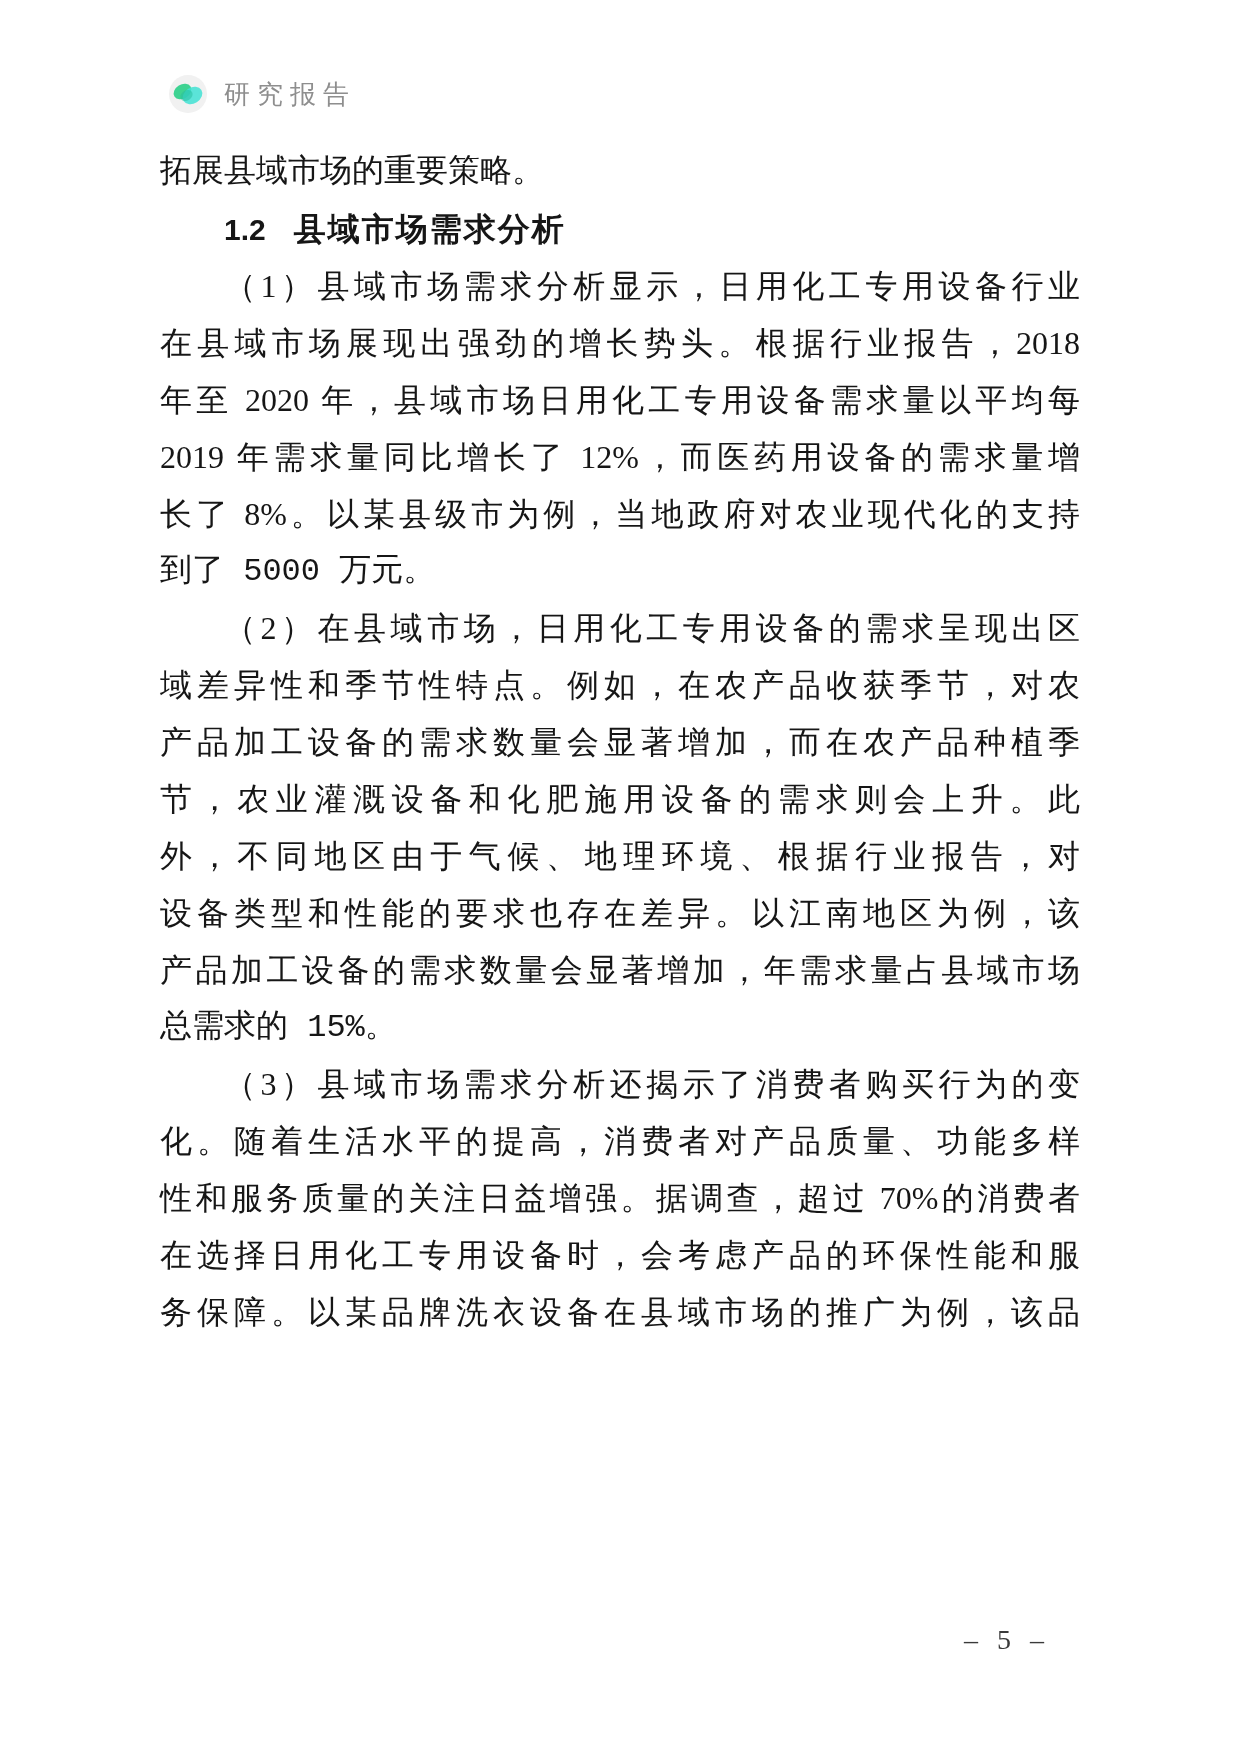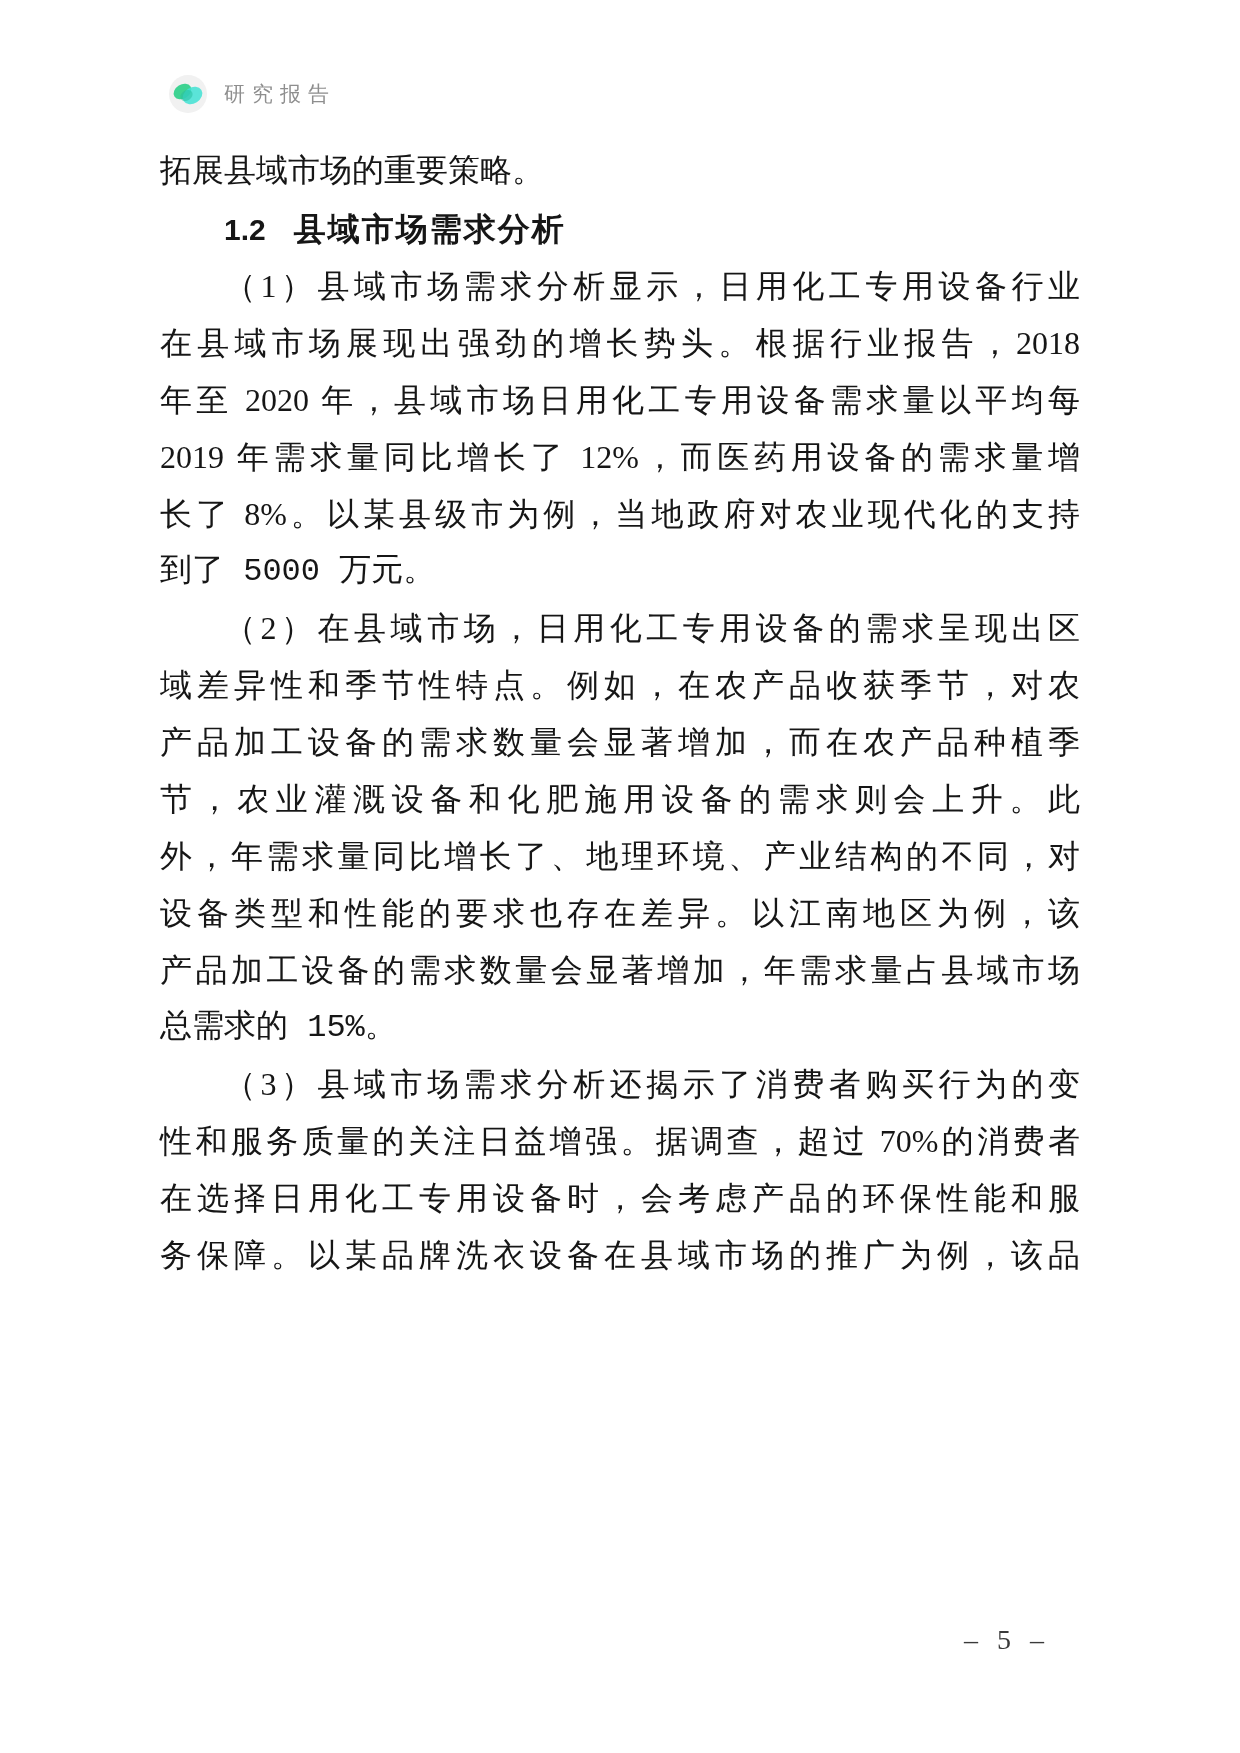--- a/index.html
+++ b/index.html
@@ -14,21 +14,21 @@
   .brand {
     position: absolute;
     left: 168px;
     top: 74px;
     display: flex;
     align-items: center;
     gap: 16px;
   }
   .brand-logo { width: 40px; height: 40px; display:block; }
   .brand-text {
-    font-size: 21px;
+    font-size: 26px;
     color: #8e8e8e;
     letter-spacing: 7px;
     font-family: Liberation Serif, serif;
   }
   .content {
     position: absolute;
     left: 160px;
     top: 144px;
     width: 920px;
     color: #161616;
@@ -95,28 +95,29 @@
       <div class="line">2019 年需求量同比增长了 12%，而医药用设备的需求量增</div>
       <div class="line">长了 8%。以某县级市为例，当地政府对农业现代化的支持</div>
       <div class="line end">到了 5000 万元。</div>
     </div>
 
     <div class="para">
       <div class="line indent">（2）在县域市场，日用化工专用设备的需求呈现出区</div>
       <div class="line">域差异性和季节性特点。例如，在农产品收获季节，对农</div>
       <div class="line">产品加工设备的需求数量会显著增加，而在农产品种植季</div>
       <div class="line">节，农业灌溉设备和化肥施用设备的需求则会上升。此</div>
-      <div class="line">外，年需求量同比增长了、地理环境、产业结构的不同，对</div>
+      <div class="line">外，不同地区由于气候、地理环境、根据行业报告，对</div>
       <div class="line">设备类型和性能的要求也存在差异。以江南地区为例，该</div>
       <div class="line">产品加工设备的需求数量会显著增加，年需求量占县域市场</div>
       <div class="line end">总需求的 15%。</div>
     </div>
 
     <div class="para">
       <div class="line indent">（3）县域市场需求分析还揭示了消费者购买行为的变</div>
+      <div class="line">化。随着生活水平的提高，消费者对产品质量、功能多样</div>
       <div class="line">性和服务质量的关注日益增强。据调查，超过 70%的消费者</div>
       <div class="line">在选择日用化工专用设备时，会考虑产品的环保性能和服</div>
       <div class="line">务保障。以某品牌洗衣设备在县域市场的推广为例，该品</div>
     </div>
 
   </div>
 
   <div class="footer">– 5 –</div>
 
 </div>

